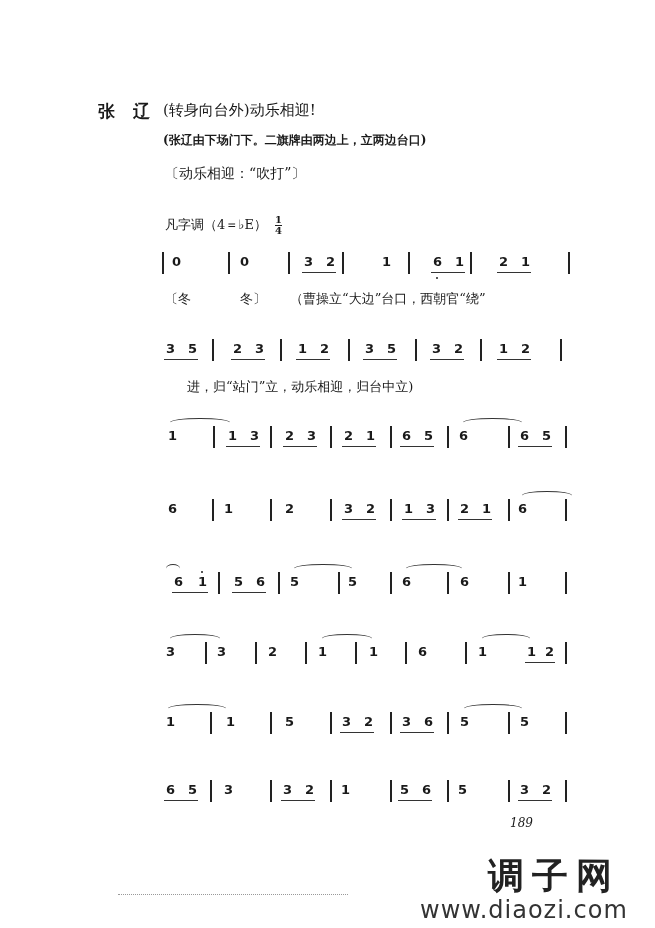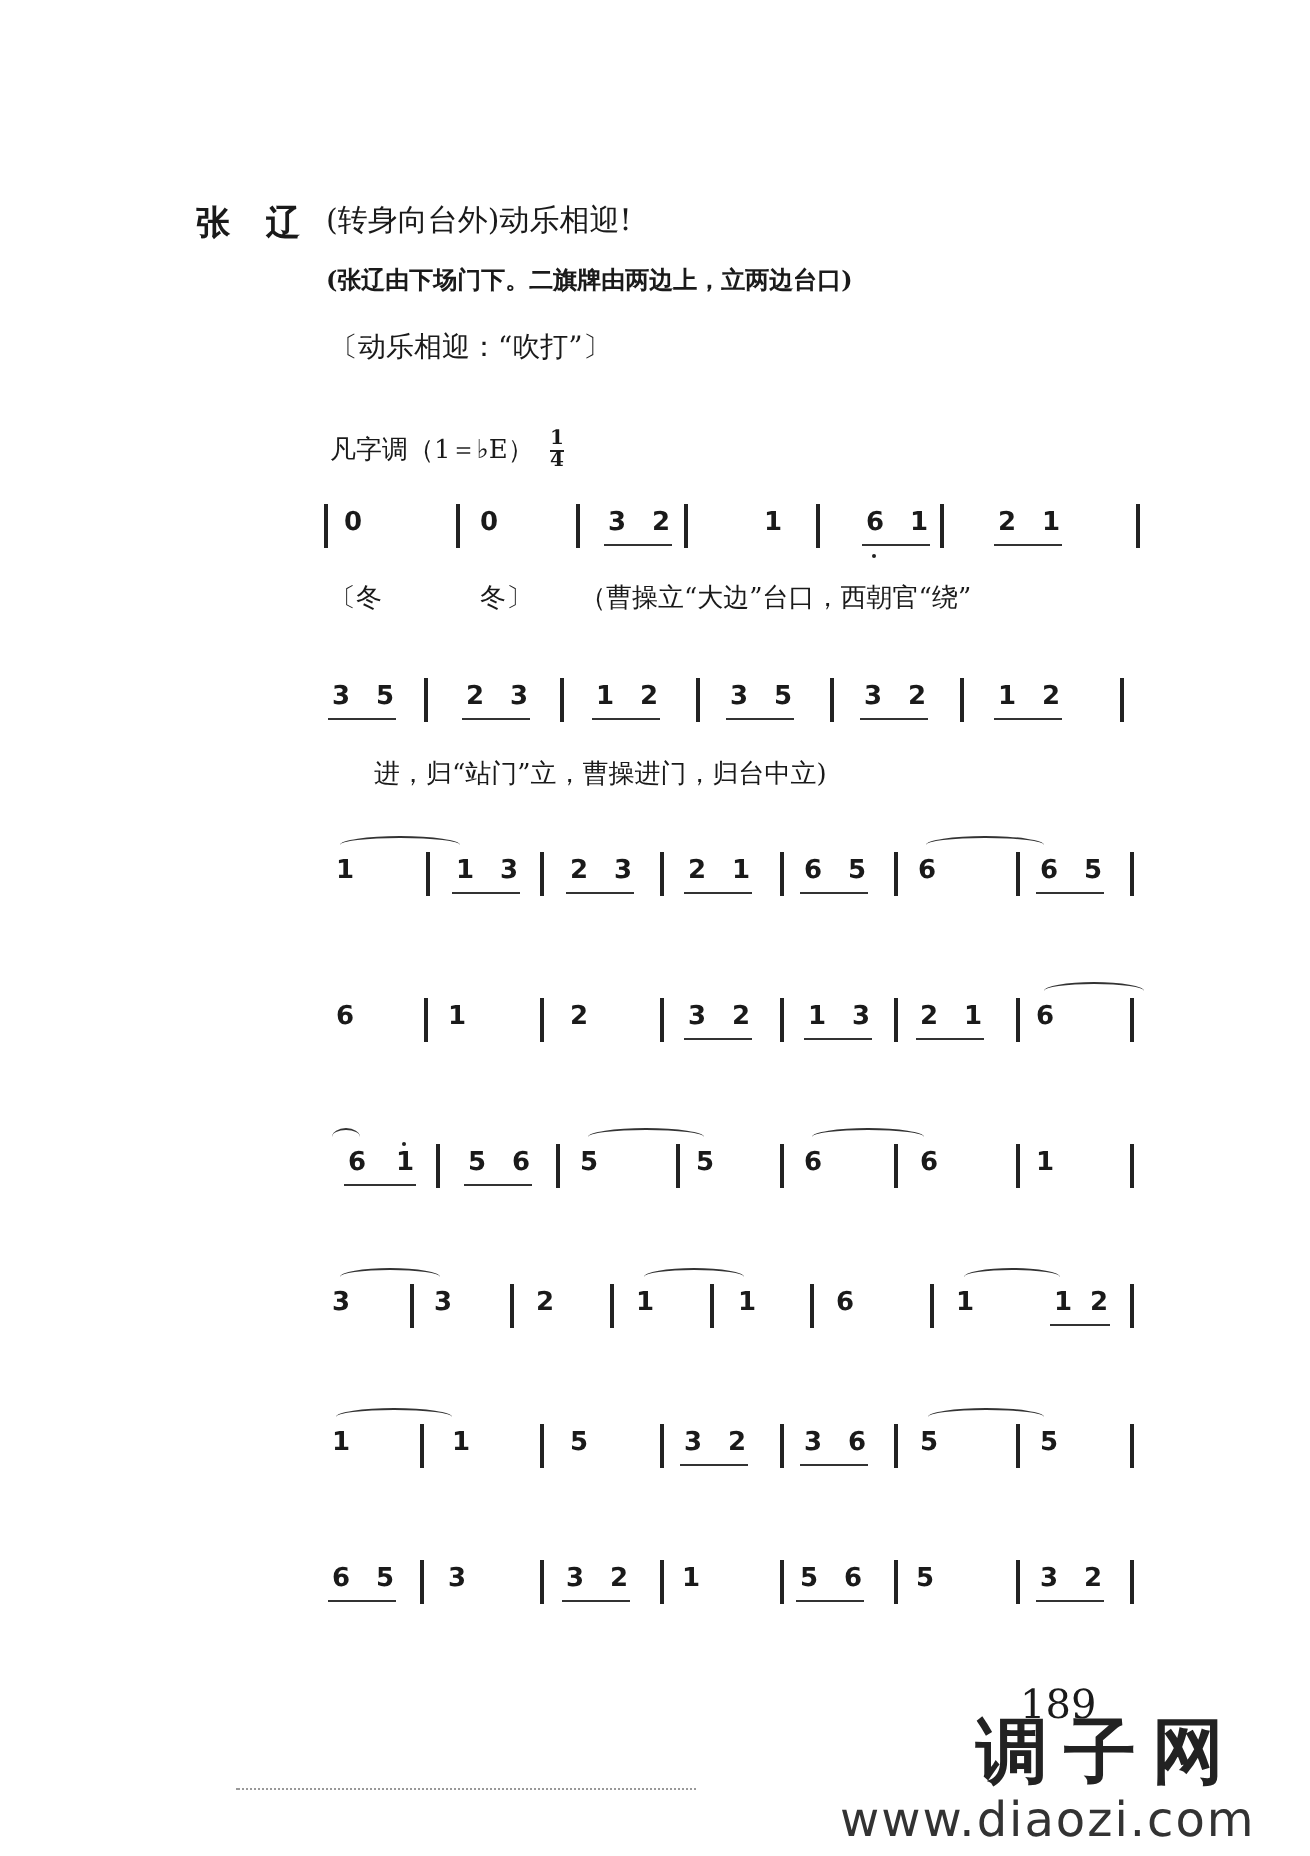--- a/index.html
+++ b/index.html
@@ -17,34 +17,34 @@
   .frac span { display: block; }
   .frac .num { border-bottom: 1px solid #222; }
   .staff { position: absolute; left: 0; width: 655px; height: 30px; }
   .note { position: absolute; font-family: "DejaVu Sans", "Liberation Sans", sans-serif; font-weight: bold; font-size: 13px; }
   .uline { position: absolute; height: 1px; background: #333; }
   .bar { position: absolute; width: 1.5px; height: 22px; background: #222; }
   .slur { position: absolute; border-top: 1.5px solid #333; border-radius: 50% 50% 0 0; height: 8px; }
   .dot-below { position: absolute; width: 2px; height: 2px; background: #222; border-radius: 50%; }
   .dot-above { position: absolute; width: 2px; height: 2px; background: #222; border-radius: 50%; }
   .lyric { position: absolute; font-size: 13px; }
-  .pagenum { left: 510px; top: 840px; font-size: 20px; }
+  .pagenum { left: 510px; top: 816px; font-size: 12px; font-style: italic; }
   .wm1 { left: 488px; top: 852px; font-family: "DejaVu Sans", "Liberation Sans", sans-serif; font-weight: bold; font-size: 36px; letter-spacing: 8px; color: #222; }
   .wm2 { left: 420px; top: 896px; font-family: "DejaVu Sans", "Liberation Sans", sans-serif; font-size: 24px; color: #333; letter-spacing: 1px; }
   .footer-noise { left: 118px; top: 894px; width: 230px; height: 2px; border-top: 1px dotted #999; }
 </style>
 </head>
 <body>
 
 <div class="abs speaker">张辽</div>
 <div class="abs line1">(转身向台外)动乐相迎!</div>
 <div class="abs line2">(张辽由下场门下。二旗牌由两边上，立两边台口)</div>
 <div class="abs qupai">〔动乐相迎：“吹打”〕</div>
 <div class="abs key">
-  <span>凡字调（1＝♭E）</span>
+  <span>凡字调（4＝♭E）</span>
   <span class="frac">
     <span class="num">1</span>
     <span>4</span>
   </span>
 </div>
 
 <div id="score">
     <div class="staff" style="top: 250px;">
       <div class="bar" style="left: 162px; top: 2px;"></div>
       <div class="bar" style="left: 228px; top: 2px;"></div>
@@ -234,19 +234,19 @@
       <div class="uline" style="left: 164px; width: 34px; top: 22px;"></div>
       <div class="uline" style="left: 281px; width: 34px; top: 22px;"></div>
       <div class="uline" style="left: 398px; width: 34px; top: 22px;"></div>
       <div class="uline" style="left: 518px; width: 34px; top: 22px;"></div>
     </div>
   </div>
 <div id="lyrics">
     <div class="lyric" style="left: 165px; top: 290px; white-space: nowrap;">〔冬</div>
     <div class="lyric" style="left: 240px; top: 290px; white-space: nowrap;">冬〕</div>
     <div class="lyric" style="left: 290px; top: 290px; white-space: nowrap;">（曹操立“大边”台口，西朝官“绕”</div>
-    <div class="lyric" style="left: 187px; top: 378px; white-space: nowrap;">进，归“站门”立，曹操进门，归台中立)</div>
+    <div class="lyric" style="left: 187px; top: 378px; white-space: nowrap;">进，归“站门”立，动乐相迎，归台中立)</div>
   </div>
 
 <div class="abs pagenum">189</div>
 <div class="abs footer-noise"></div>
 <div class="abs wm1">调子网</div>
 <div class="abs wm2">www.diaozi.com</div>
 
 </body></html>

